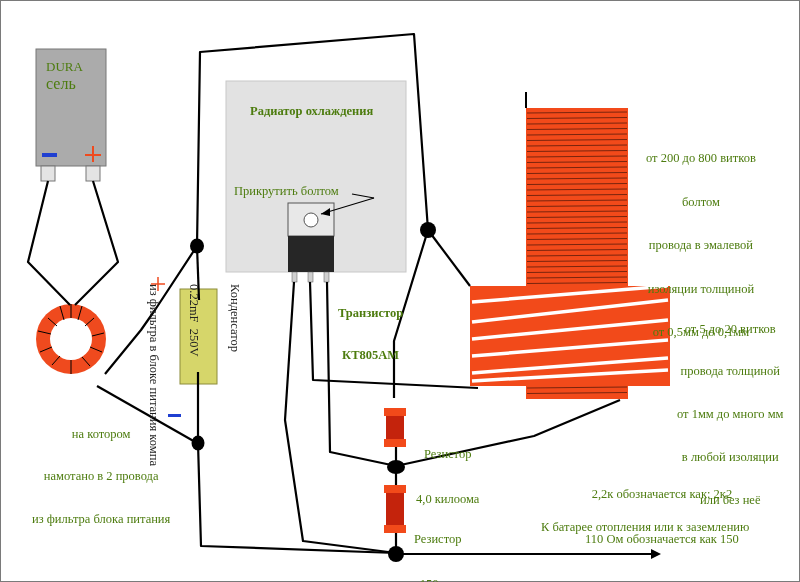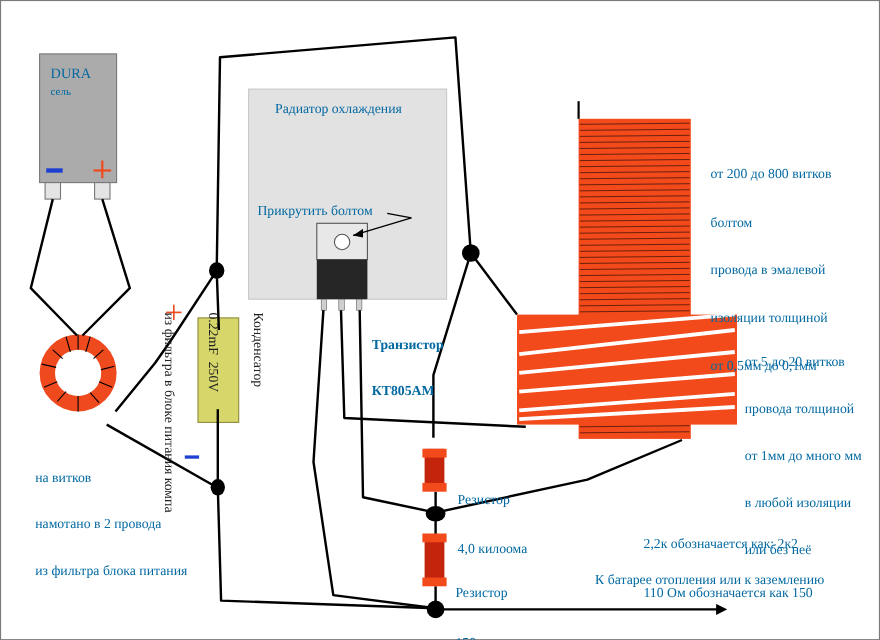--- a/index.html
+++ b/index.html
@@ -1,19 +1,19 @@
 <!DOCTYPE html>
 <html><head>
 <meta charset="utf-8">
 <style>
   html, body { margin:0; padding:0; background:#ffffff; }
   body { width:800px; height:582px; position:relative; overflow:hidden; font-family:"Liberation Serif","DejaVu Serif",serif; }
   #frame { position:absolute; left:0; top:0; width:798px; height:580px; border:1px solid #7a7a7a; }
   svg { position:absolute; left:0; top:0; }
-  .lbl { position:absolute; font-family:"Liberation Serif","DejaVu Serif",serif; font-size:12.5px; line-height:14px; color:#0369a1; white-space:pre; }
+  .lbl { position:absolute; font-family:"Liberation Serif","DejaVu Serif",serif; font-size:12.5px; line-height:14px; color:#4d7c0f; white-space:pre;text-align:center; }
   .vert { position:absolute; font-family:"Liberation Serif","DejaVu Serif",serif; font-size:12.5px; line-height:13.5px; color:#222; white-space:pre; transform-origin:0 0; transform:rotate(90deg); }
 </style>
 </head>
 <body>
 
 <div id="frame"></div>
 
 <svg width="800" height="582" viewBox="0 0 800 582">
   <defs>
     <marker id="arrowhead" markerWidth="10" markerHeight="10" refX="1" refY="5" orient="auto" markerUnits="userSpaceOnUse">
@@ -200,38 +200,38 @@
   </g>
 
   <g stroke="#ef4a1e" stroke-width="1.5">
     <line x1="151" y1="284" x2="165" y2="284"></line>
     <line x1="158" y1="277" x2="158" y2="291"></line>
   </g>
   <rect x="168" y="414" width="13" height="3" fill="#1f3fd1"></rect>
 </svg>
 
 <div class="lbl" style="left:46px;top:60px;font-size:13px;">DURA</div>
-<div class="lbl" style="left:46px;top:77px;font-size:10px;">сель</div>
-
-<div class="lbl" style="left:250px;top:92px;">Радиатор охлаждения</div>
+<div class="lbl" style="left:46px;top:77px;font-size:16px;">сель</div>
+
+<div class="lbl" style="left:250px;top:104px;font-weight:bold;">Радиатор охлаждения</div>
 <div class="lbl" style="left:234px;top:184px;">Прикрутить болтом</div>
 
 <div class="lbl" style="left:338px;top:278px;font-weight:bold;">
   <div>Транзистор</div>
   <div>КТ805АМ</div>
 </div>
 
 <div class="vert" style="left:268px;top:284px;">
   <div>Конденсатор</div>
   <div>0.22mF  250V</div>
   <div>из фильтра в блоке питания компа</div>
 </div>
 
 <div class="lbl" style="left:32px;top:398px;line-height:14.3px;">
-  <div>на витков</div>
+  <div>на котором</div>
   <div>намотано в 2 провода</div>
   <div>из фильтра блока питания</div>
   
   
   
 </div>
 
 <div class="lbl" style="left:646px;top:122px;line-height:14.5px;">
   <div>от 200 до 800 витков</div>
   <div>болтом</div>

